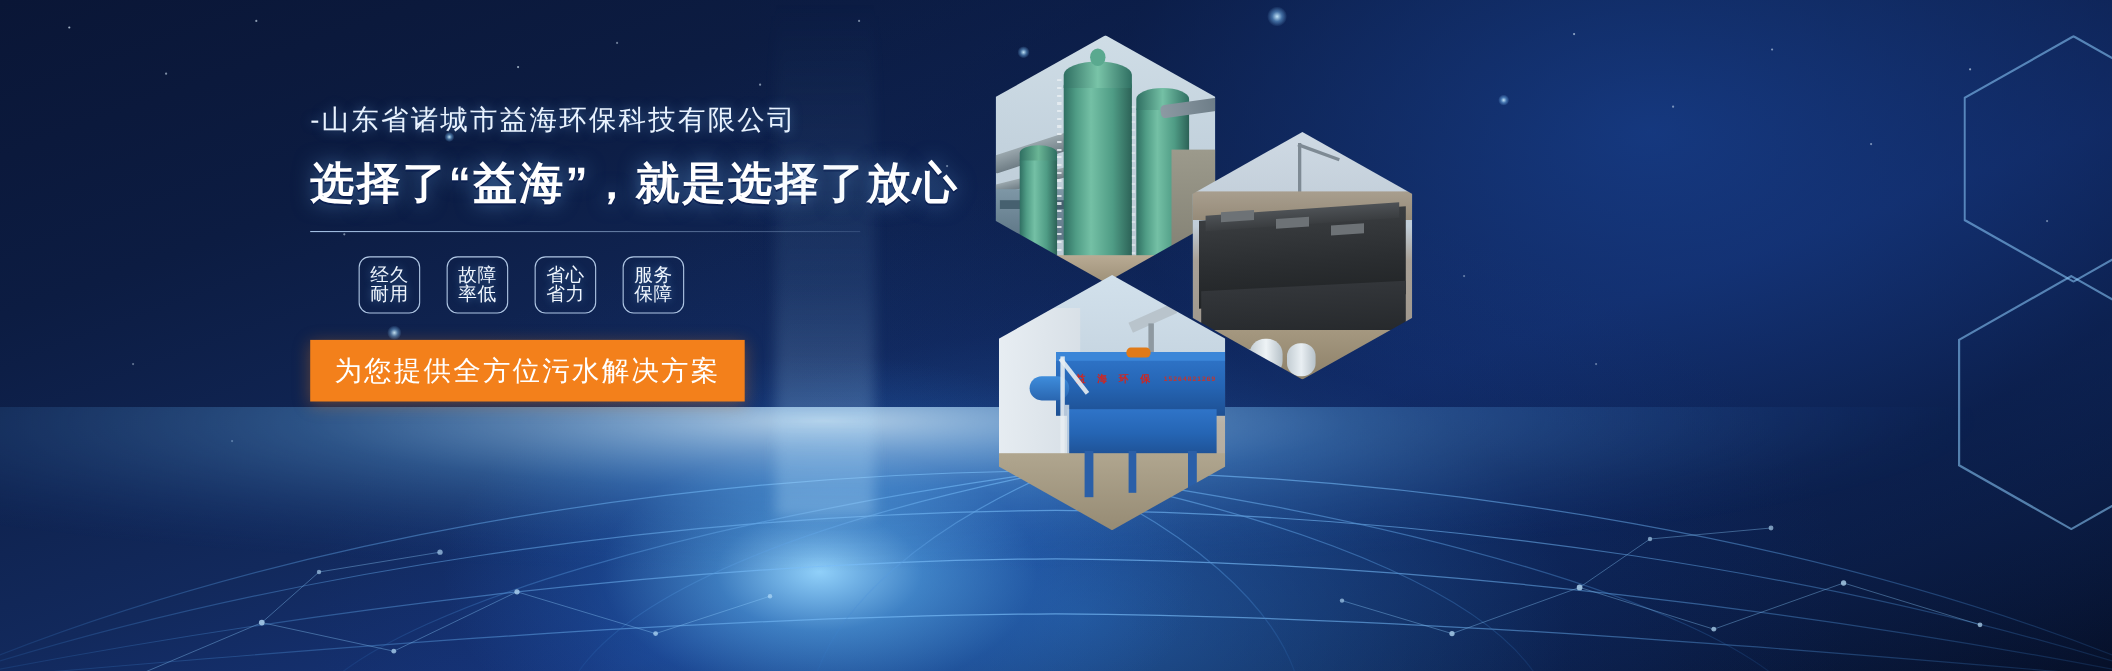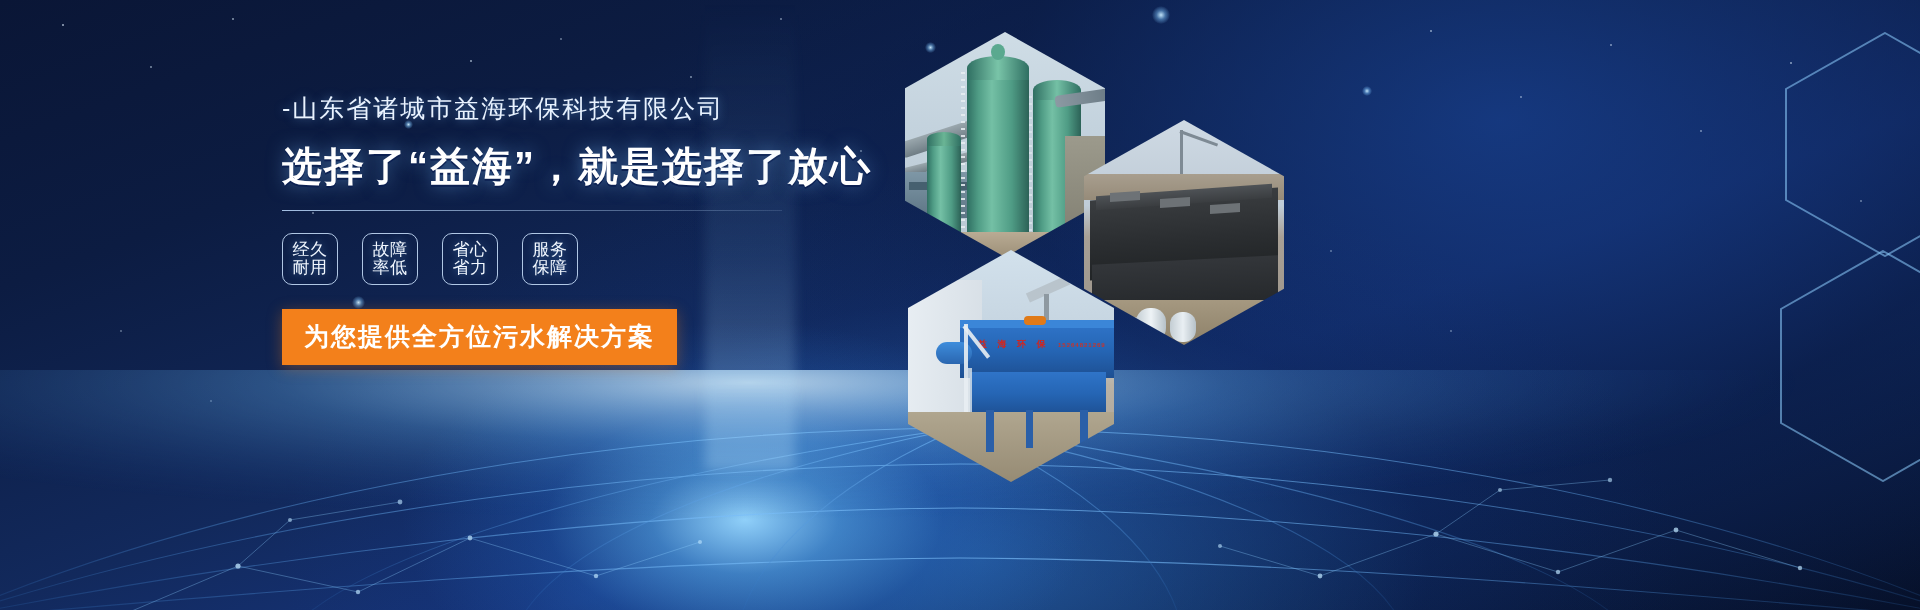--- a/index.html
+++ b/index.html
@@ -31,31 +31,31 @@
     font-size:25px; color:#e9f3ff; letter-spacing:2px; font-weight:400;
     text-shadow:0 0 10px rgba(120,190,255,.5); white-space:nowrap;
   }
   .headline{
     margin-top:14px; font-size:40px; font-weight:800; color:#ffffff;
     letter-spacing:2px; white-space:nowrap;
     text-shadow:0 2px 0 rgba(10,30,80,.9), 0 0 18px rgba(120,190,255,.55);
   }
   .divider{margin-top:16px; width:500px; height:1px; background:linear-gradient(90deg, rgba(190,220,255,.85), rgba(190,220,255,.15));}
 
-  .badges{display:flex; gap:24px; margin-top:22px;}
+  .badges{display:flex; gap:24px; margin-top:22px;margin-left:44px;}
   .badge{
     width:56px; height:52px; border:1px solid rgba(205,228,255,.85); border-radius:10px;
     display:flex; flex-direction:column; align-items:center; justify-content:center;
     color:#f2f8ff; font-size:17px; line-height:1.08; letter-spacing:.5px;
     text-shadow:0 0 8px rgba(120,190,255,.45);
   }
 
   .cta{
     margin-top:24px; display:inline-block; background:#f3801b; color:#ffffff;
-    font-size:25px; font-weight:700; letter-spacing:2px;
+    font-size:25px; font-weight:400; letter-spacing:2px;
     padding:11px 22px 12px 22px; white-space:nowrap;
     box-shadow:0 3px 14px rgba(243,128,27,.35);
   }
 
   
   .hexwrap{position:absolute; left:880px; top:0; width:480px; height:500px;}
   .hex{
     position:absolute;
     -webkit-clip-path:polygon(50% 0%, 100% 25%, 100% 75%, 50% 100%, 0% 75%, 0% 25%);
     clip-path:polygon(50% 0%, 100% 25%, 100% 75%, 50% 100%, 0% 75%, 0% 25%);

